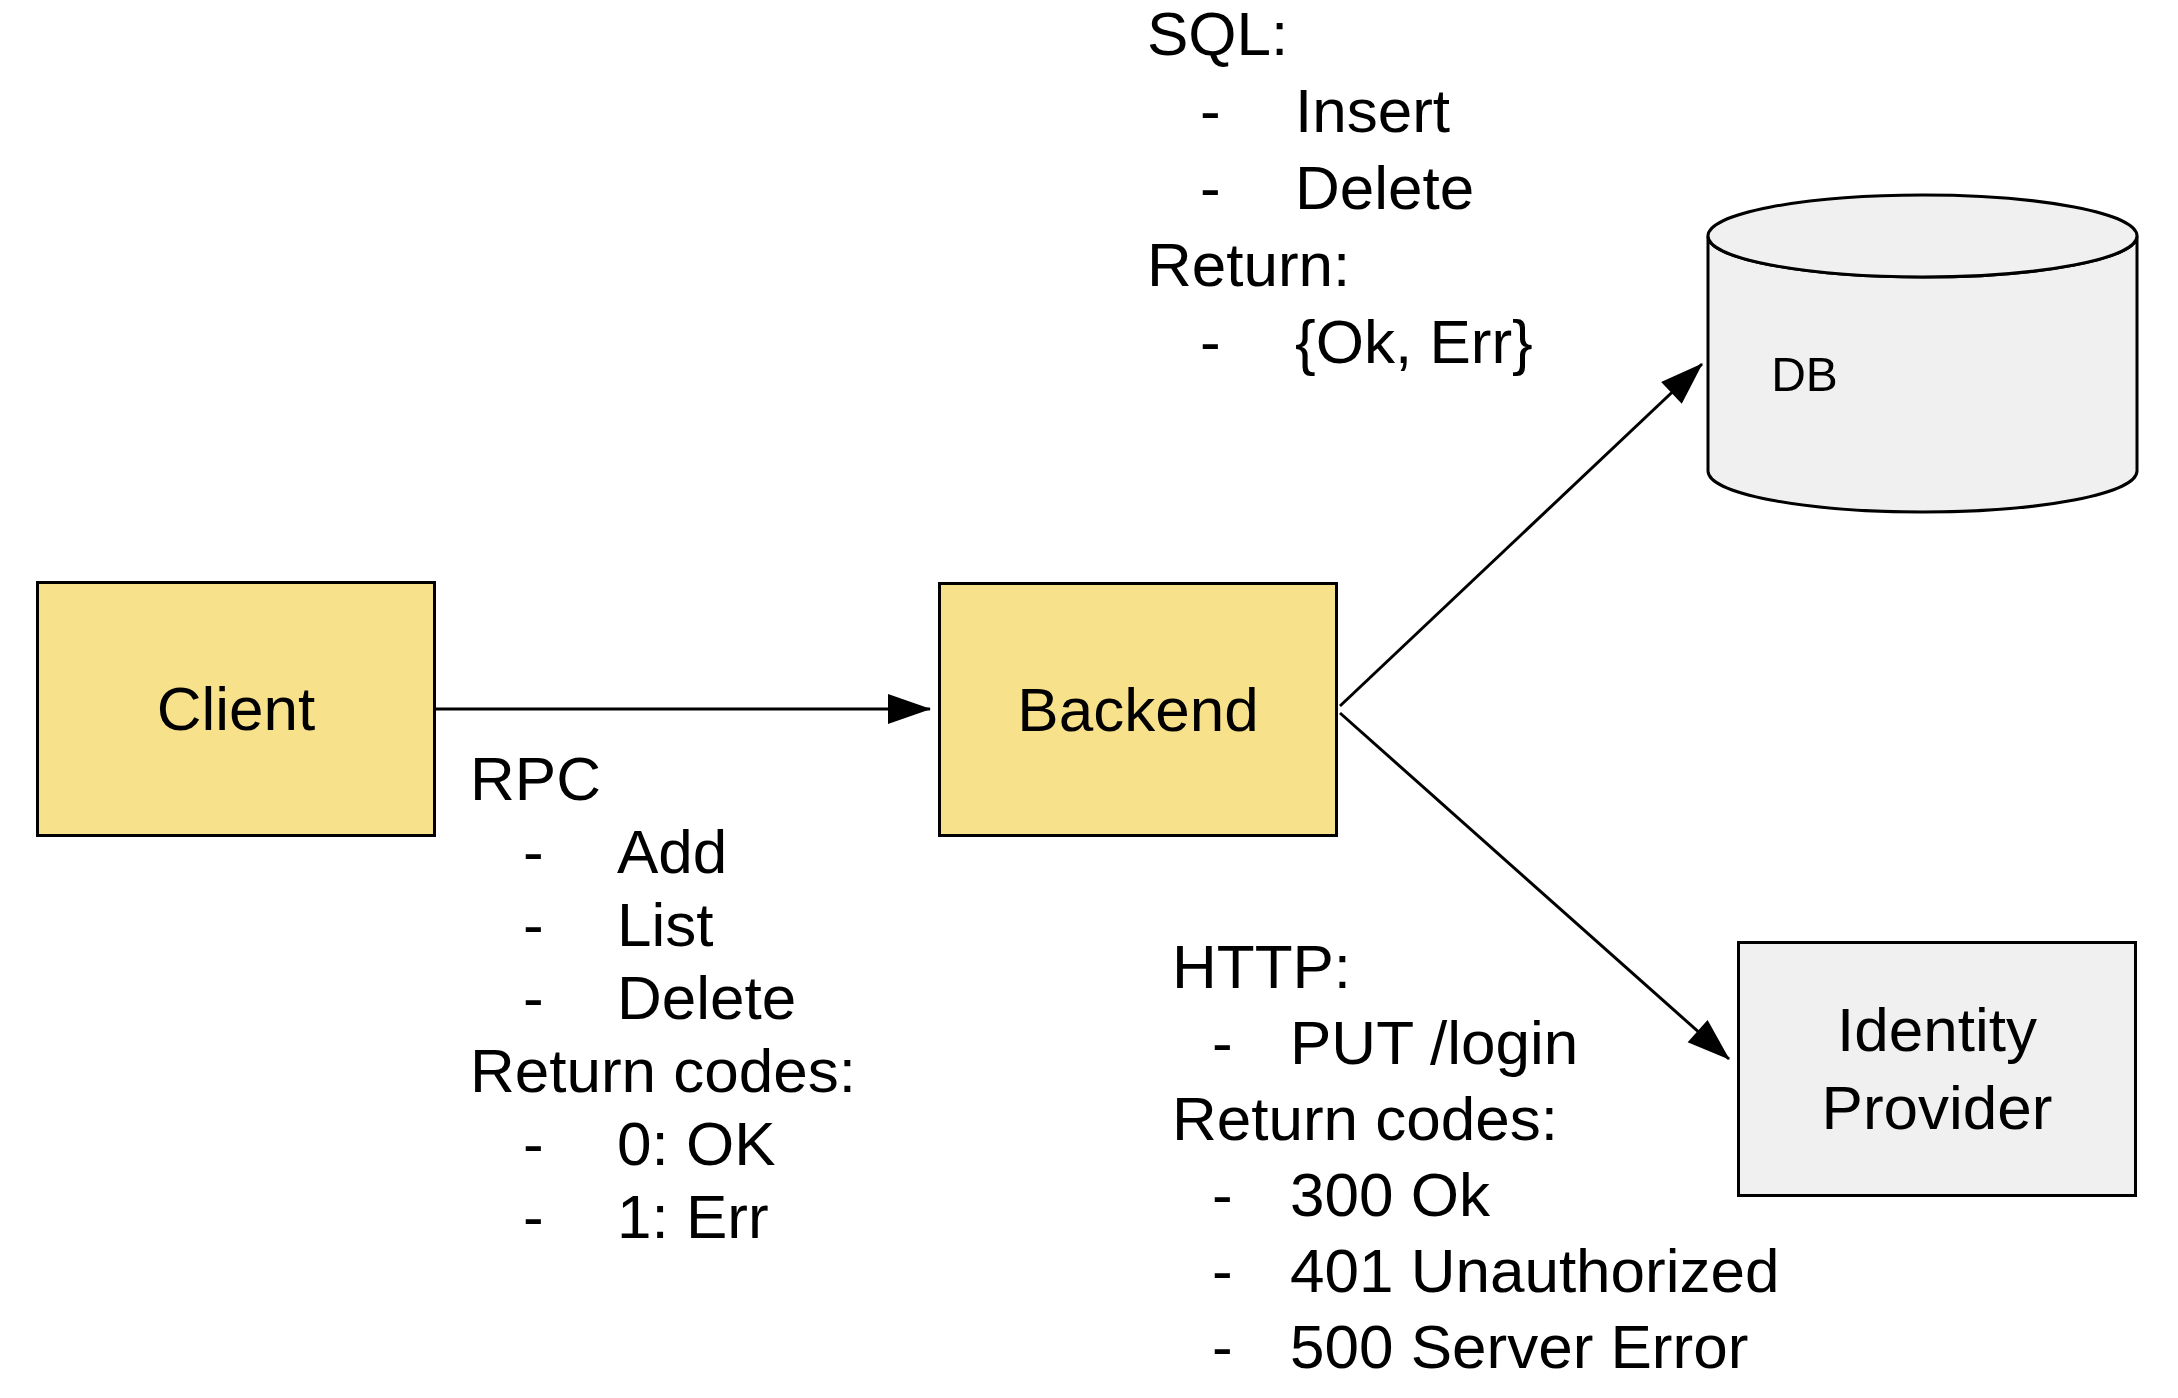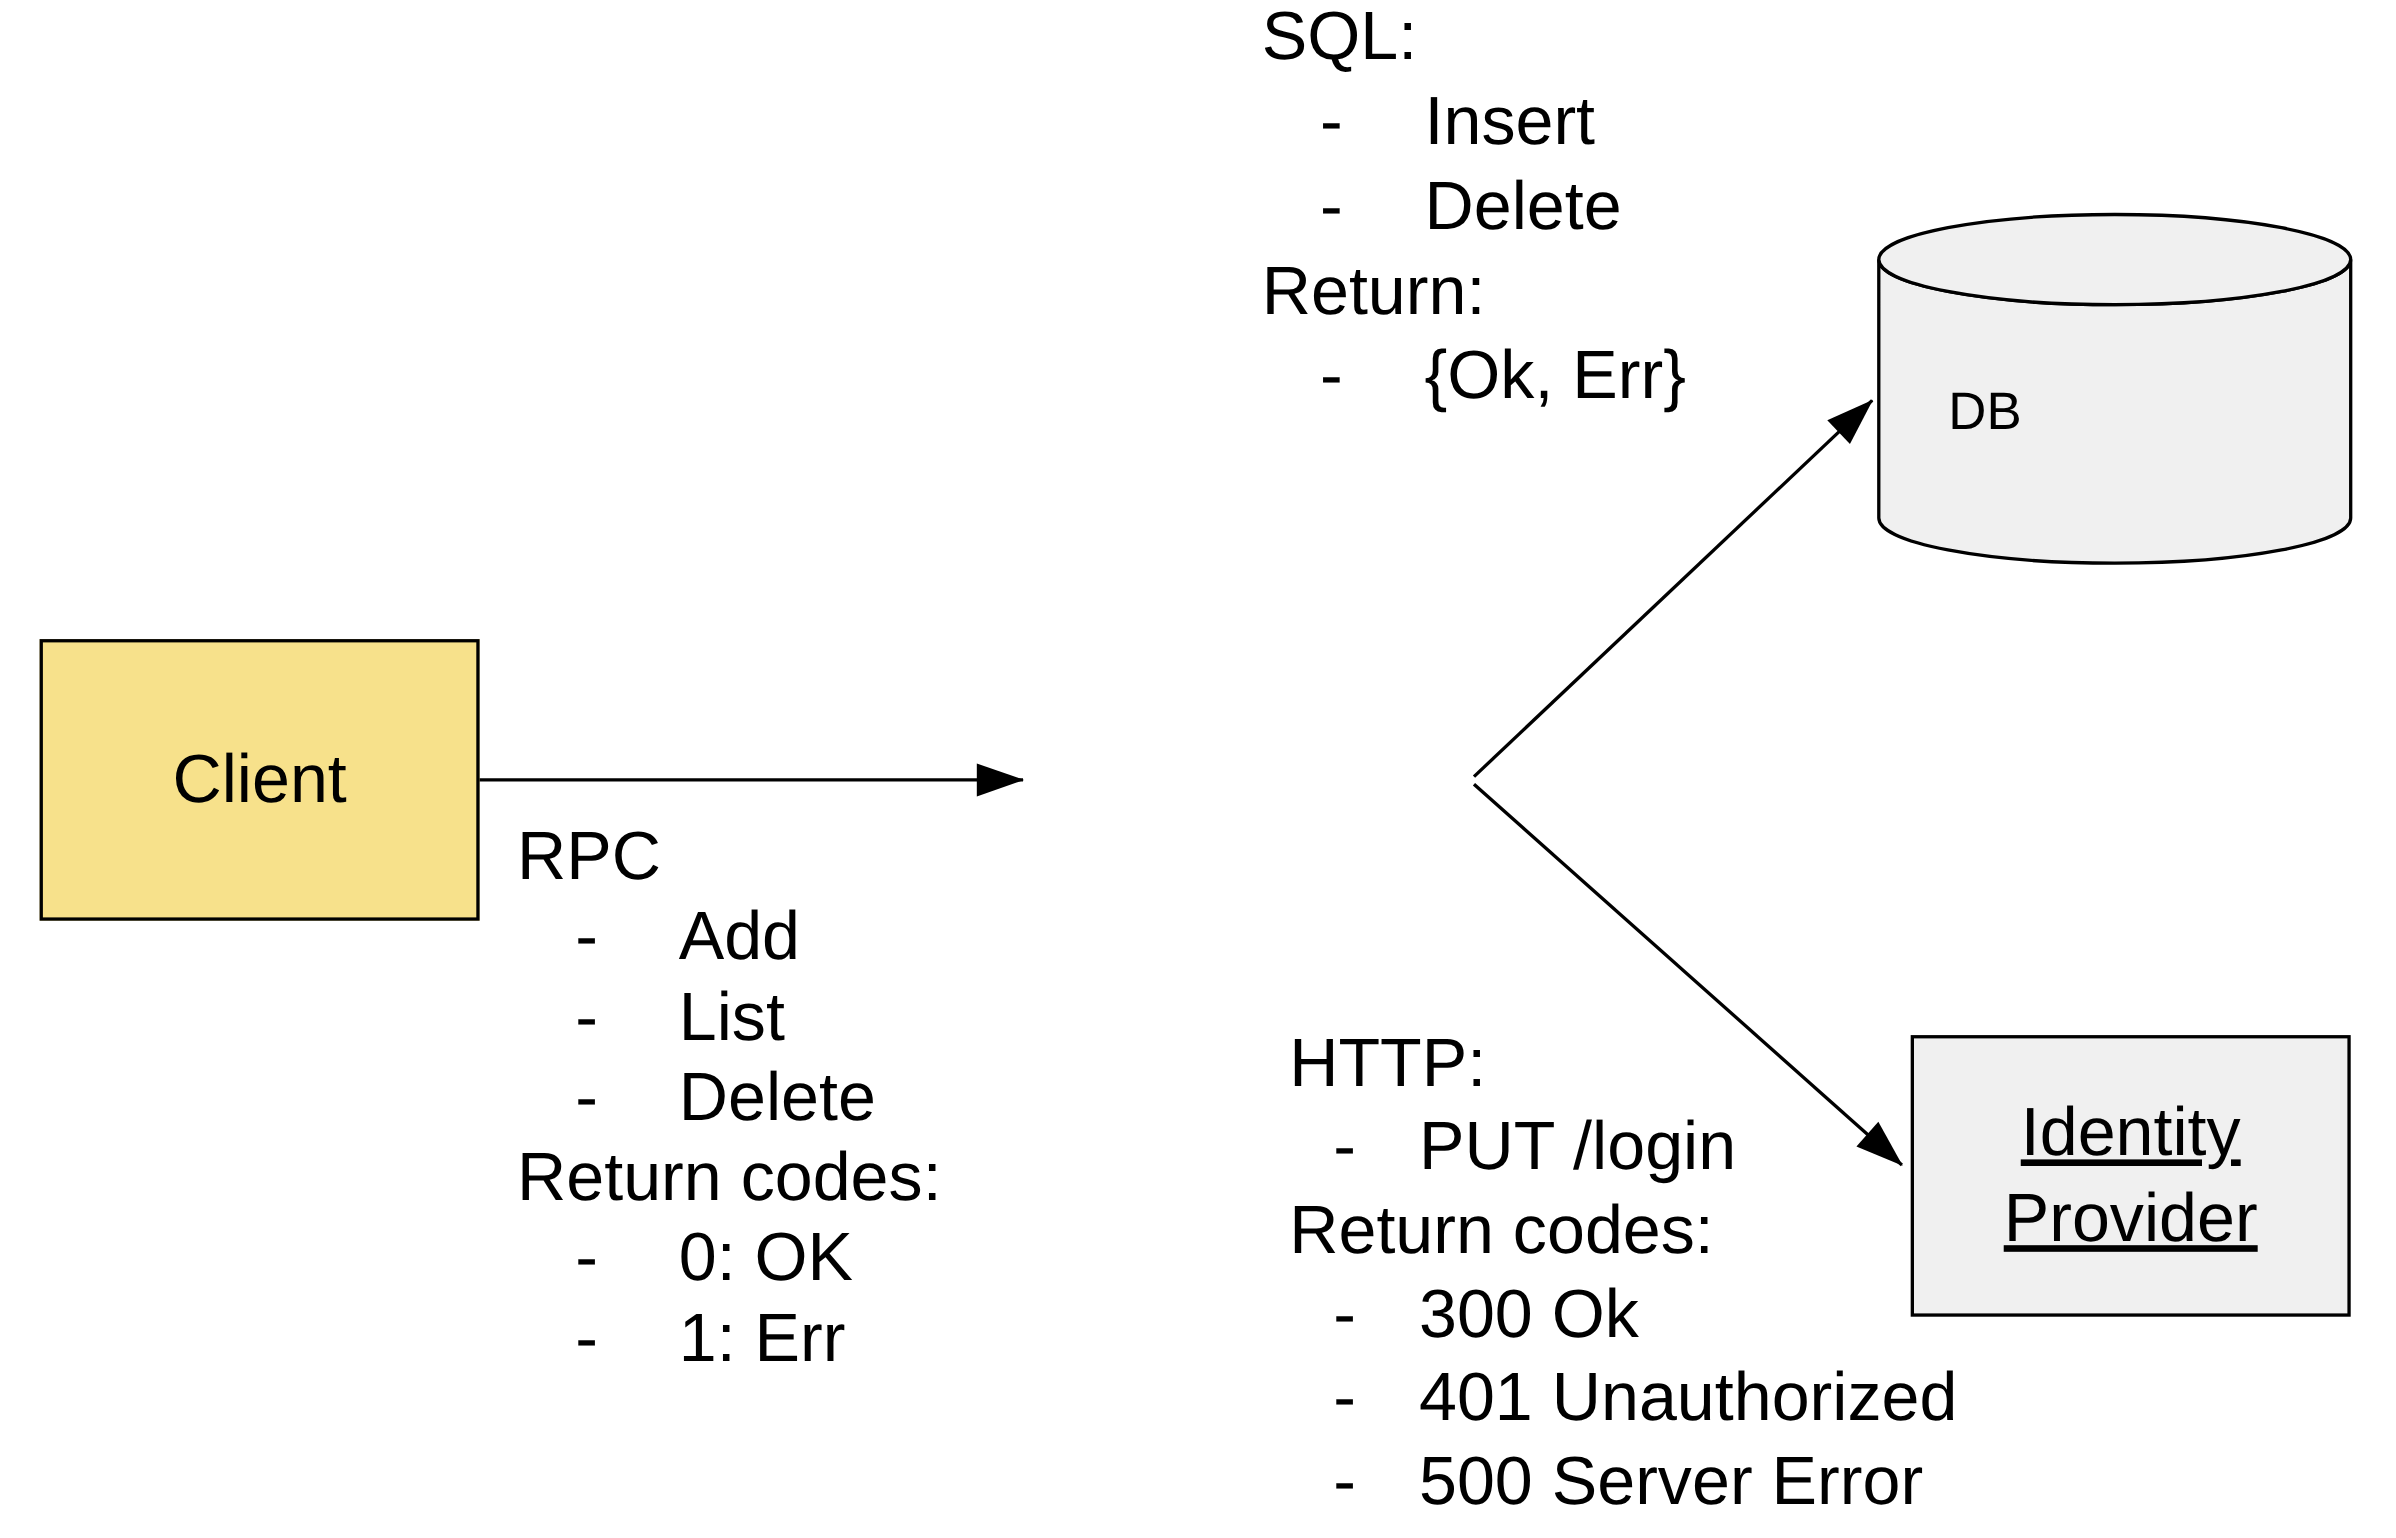--- a/index.html
+++ b/index.html
@@ -31,21 +31,21 @@
     align-items: center;
     justify-content: center;
     font-size: 62px;
     line-height: 78px;
     text-align: center;
     white-space: nowrap;
   }
   #client-node  { left: 23px;   top: 581px; width: 400px; height: 256px; }
   #backend-node { left: 938px;  top: 582px; width: 400px; height: 255px; }
   #idp-node     { left: 1737px; top: 941px; width: 400px; height: 256px; }
-  #idp-node .node-label { white-space: normal; width: 330px; text-decoration: underline; }
+  #idp-node .node-label { white-space: normal; width: 330px; }
   #db-label {
     position: absolute;
     left: 1608px;
     top: 340px;
     width: 393px;
     height: 70px;
     line-height: 70px;
     text-align: center;
     font-size: 48px;
   }
@@ -88,20 +88,23 @@
 
     <line x1="1340" y1="706" x2="1702" y2="364" stroke-width="3" marker-end="url(#arrowhead)" stroke="#000000"></line>
 
     <line x1="1340" y1="713" x2="1729" y2="1059" stroke-width="3" marker-end="url(#arrowhead)" stroke="#000000"></line>
   </svg>
 
   <div class="node" id="client-node" style="background: rgb(247, 225, 139); margin-left: 13px;">
     <span class="node-label">Client</span>
   </div>
 
+  <div class="node" id="backend-node" style="background: rgb(247, 225, 139);">
+    <span class="node-label">Backend</span>
+  </div>
 
   <div class="node" id="idp-node" style="background: rgb(240, 240, 240);">
     <span class="node-label">Identity Provider</span>
   </div>
 
   <div id="db-label">DB</div>
 
   <div class="annotation" id="rpc-annotation">
       <div class="tline">RPC</div>
       <div class="tline"><span class="dash">-</span><span>Add</span></div>

